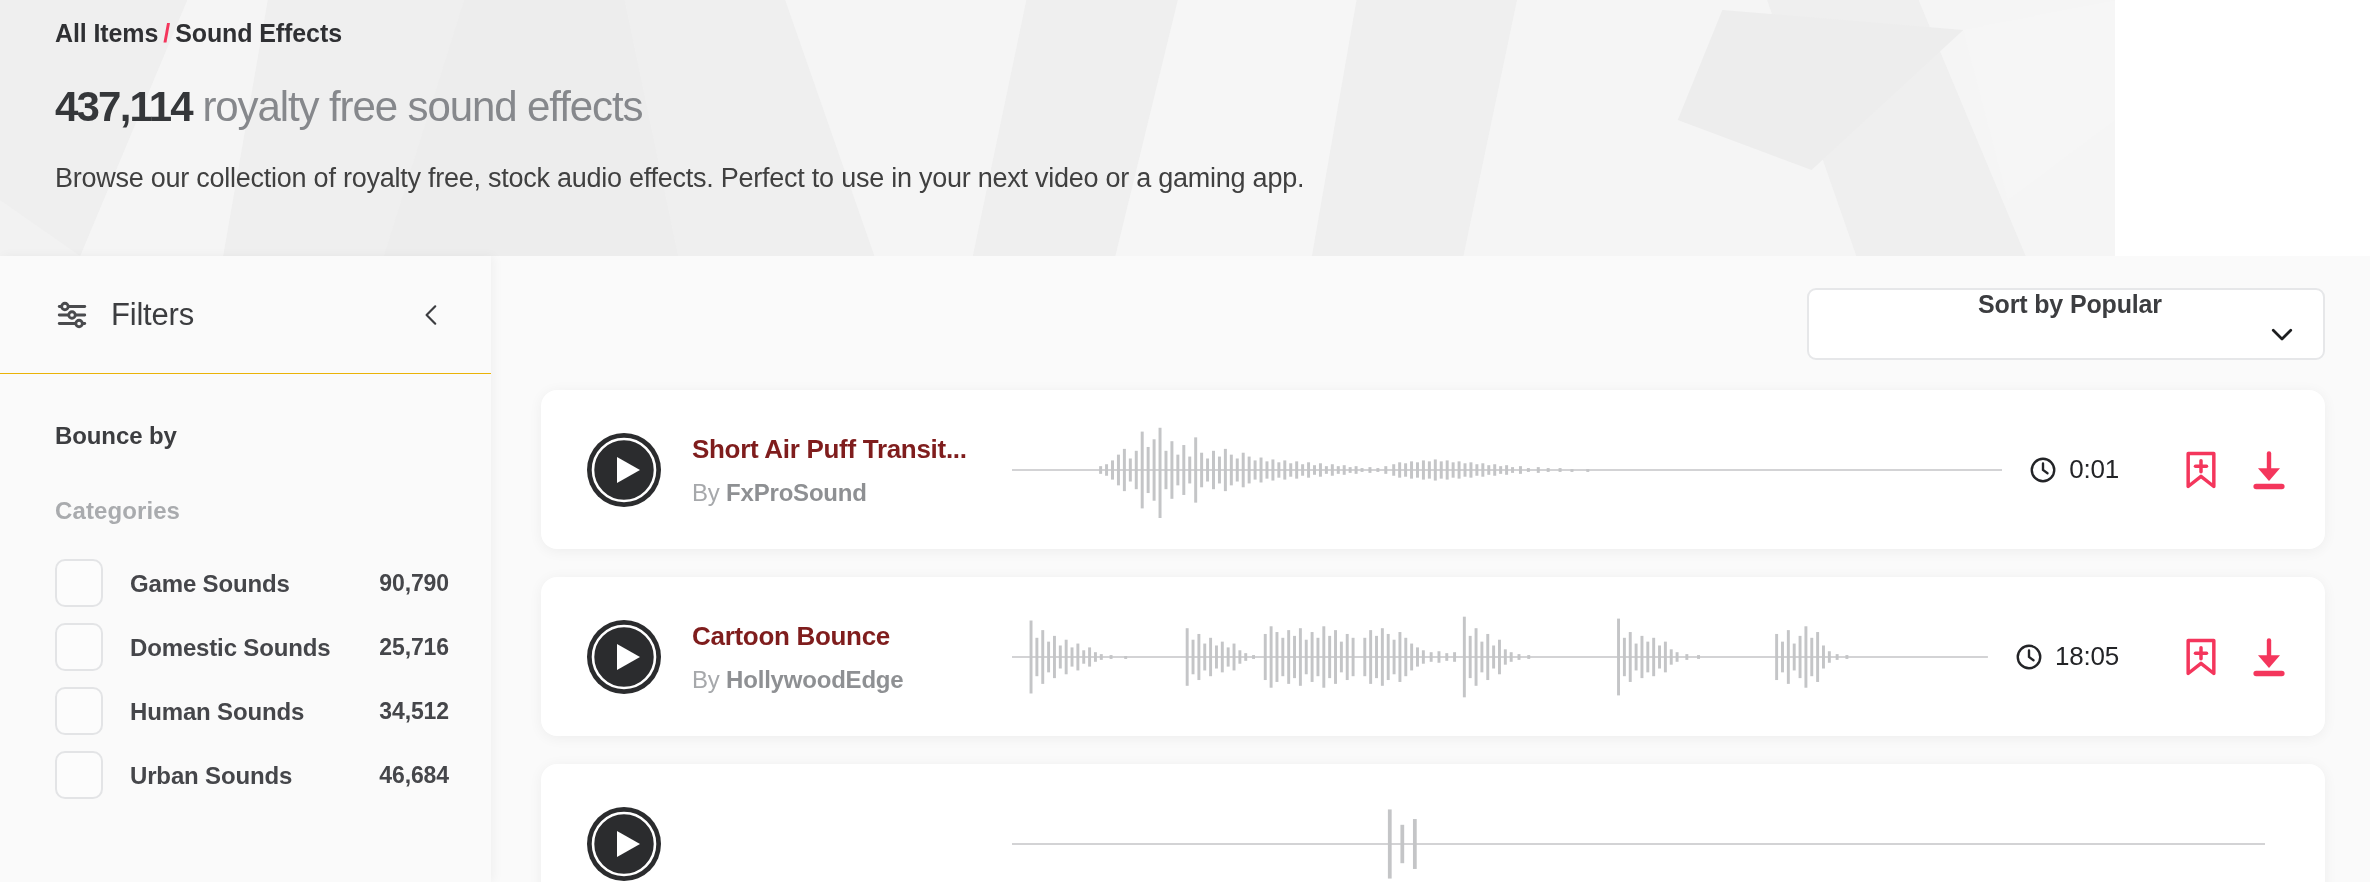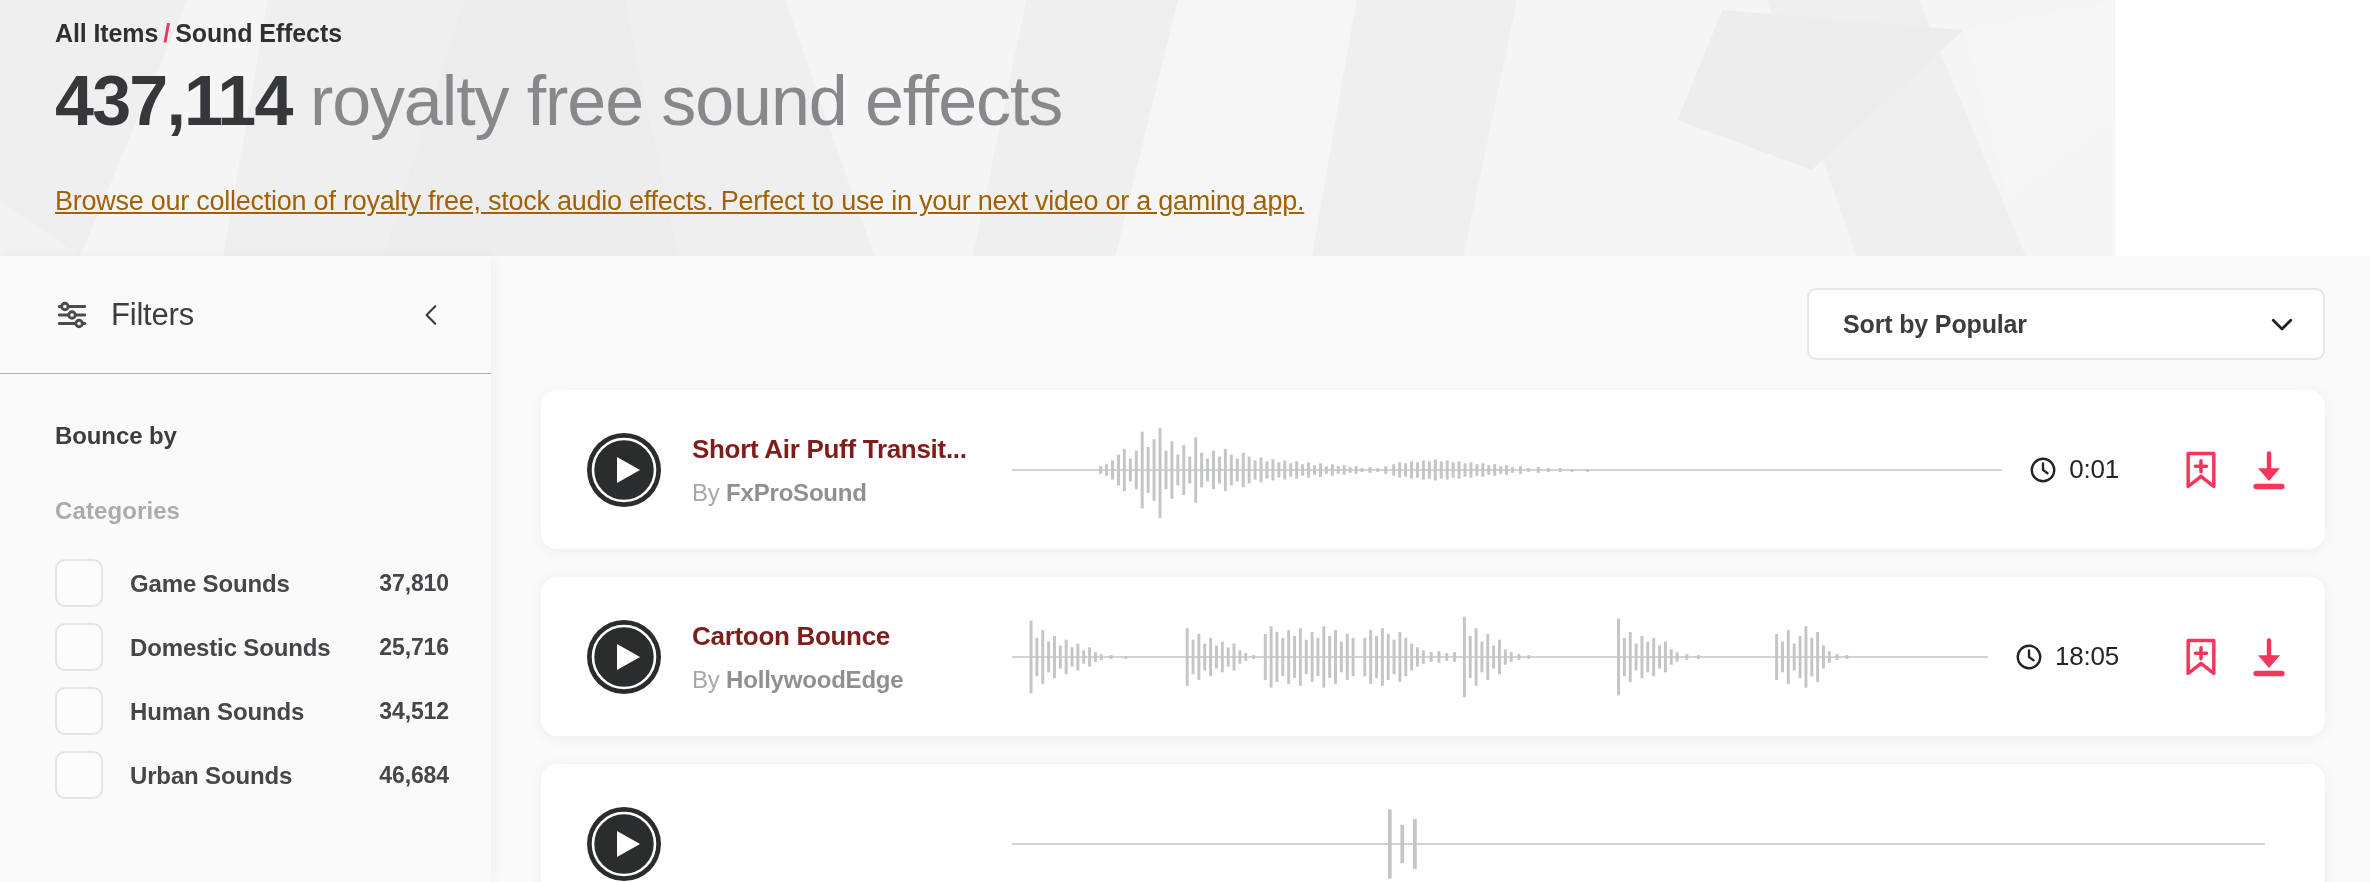--- a/index.html
+++ b/index.html
@@ -35,44 +35,43 @@
     color: #2f3033;
     height: 34px;
     line-height: 34px;
     white-space: nowrap;
   }
   .breadcrumb .crumb-link { color: #2f3033; text-decoration: none; }
   .breadcrumb .crumb-sep { color: #f4365c; margin: 0 5px; font-weight: 700; }
   .breadcrumb .crumb-current { color: #2f3033; }
 
   .hero-title {
-    margin-top: 21px;
-    font-size: 70px;
+    margin-top: 27px;
+    font-size: 42px;
     line-height: 60px;
     font-weight: 300;
     color: #86888c;
     letter-spacing: -1.1px;
     white-space: nowrap;
     font-stretch: condensed;
   }
   .hero-title .count {
     font-weight: 700;
     color: #35373a;
     letter-spacing: -1.8px;
   }
 
   .hero-sub {
-    margin-top: 54px;
+    margin-top: 25px;
     font-size: 27px;
     line-height: 32px;
     font-weight: 300;
-    color: #a16207;
+    color: #404040;
     letter-spacing: -0.25px;
     white-space: nowrap;
-    text-decoration: underline;
   }
 
   
   .page-body {
     position: relative;
     width: 2370px;
     height: 626px;
     background: #fafafa;
     display: flex;
   }
@@ -173,20 +172,21 @@
   .sort-select {
     width: 518px;
     height: 72px;
     background: #ffffff;
     border: 2px solid #e6e7e9;
     border-radius: 9px;
     display: flex;
     align-items: center;
     padding: 0 26px 0 34px;
     cursor: pointer;
+    flex-direction: column;
   }
   .sort-label {
     font-size: 25px;
     font-weight: 700;
     color: #3c3d40;
     letter-spacing: -0.15px;
   }
   .sort-caret { margin-left: auto; width: 30px; height: 30px; display: block; }
 
   .results { margin-top: 30px; }
@@ -336,21 +336,21 @@
       </span>
     </div>
 
     <div class="refine-by">Bounce by</div>
     <div class="cat-label">Categories</div>
 
     <ul class="cat-list">
       <li class="cat-row">
         <span class="cat-check"></span>
         <span class="cat-name">Game Sounds</span>
-        <span class="cat-count">37,810</span>
+        <span class="cat-count">90,790</span>
       </li>
       <li class="cat-row">
         <span class="cat-check"></span>
         <span class="cat-name">Domestic Sounds</span>
         <span class="cat-count">25,716</span>
       </li>
       <li class="cat-row">
         <span class="cat-check"></span>
         <span class="cat-name">Human Sounds</span>
         <span class="cat-count">34,512</span>

